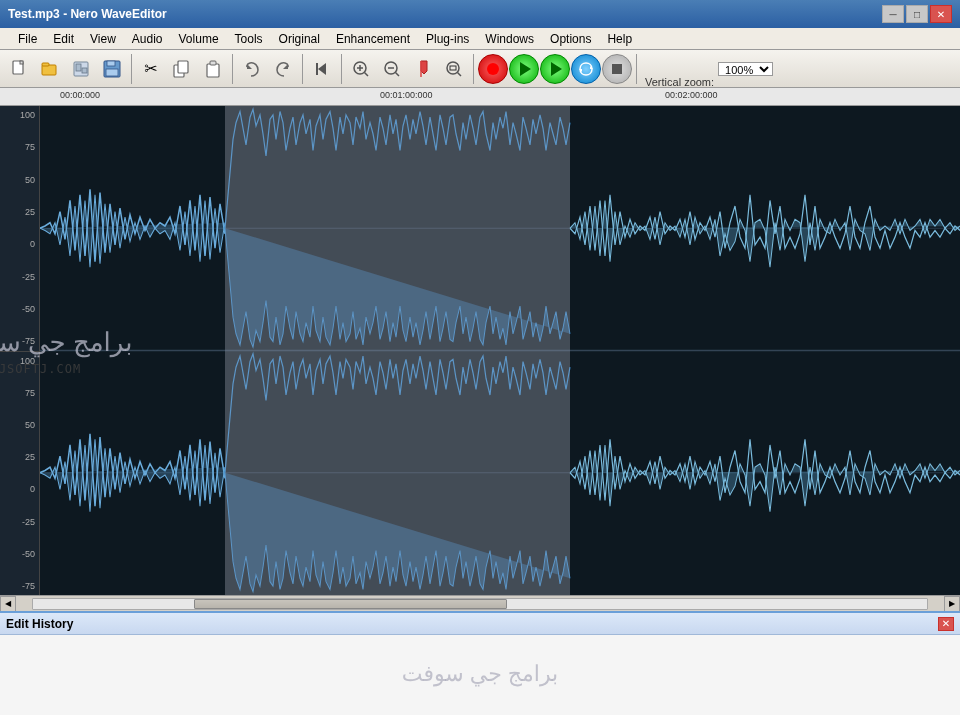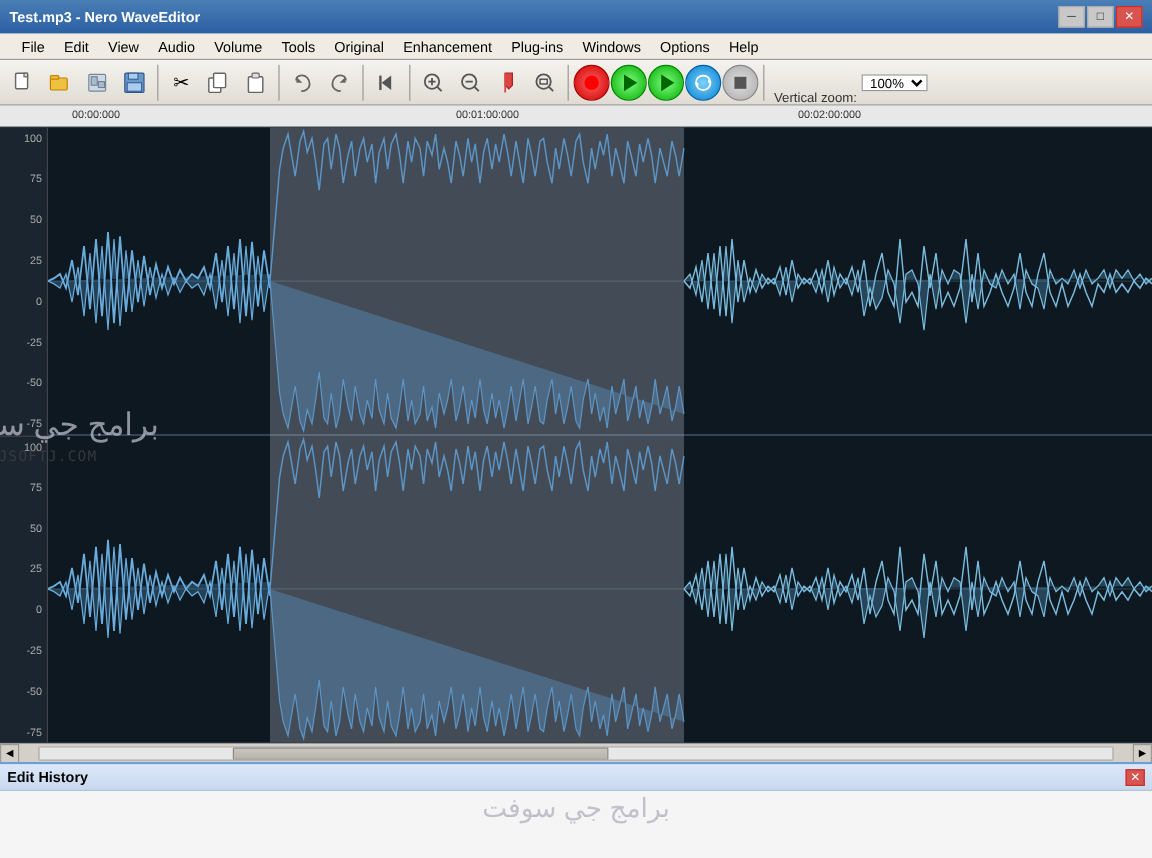--- a/index.html
+++ b/index.html
@@ -151,21 +151,21 @@
     .scrollbar-arrow {
       width: 16px; height: 16px;
       background: #d4d0c8;
       border: 1px solid #999;
       display: flex; align-items: center; justify-content: center;
       font-size: 8px; cursor: pointer;
     }
 
     
     .edit-history {
-      height: 80px;
+      height: 104px;
       background: #f5f5f5;
       border-top: 2px solid #6a9fd8;
       display: flex;
       flex-direction: column;
     }
     .panel-header {
       background: linear-gradient(to bottom, #dce8f8, #c8d8f0);
       height: 22px;
       display: flex;
       align-items: center;

